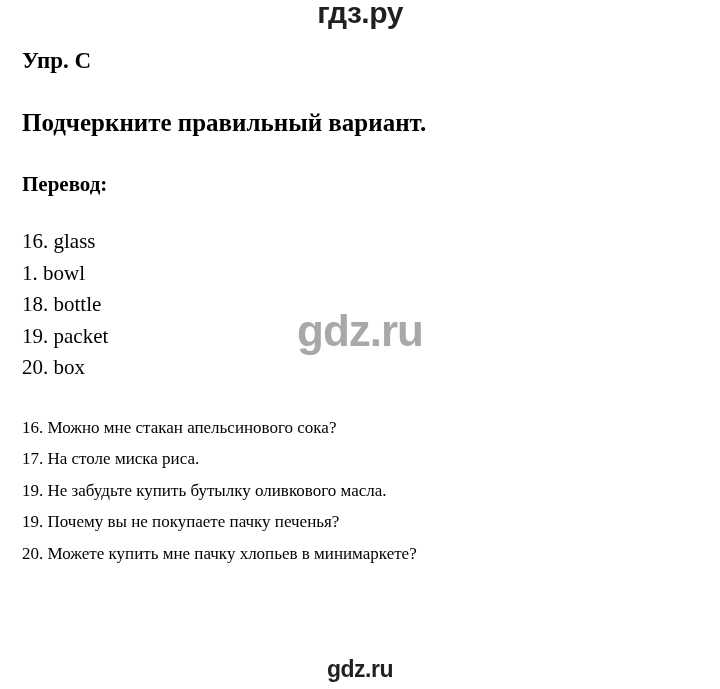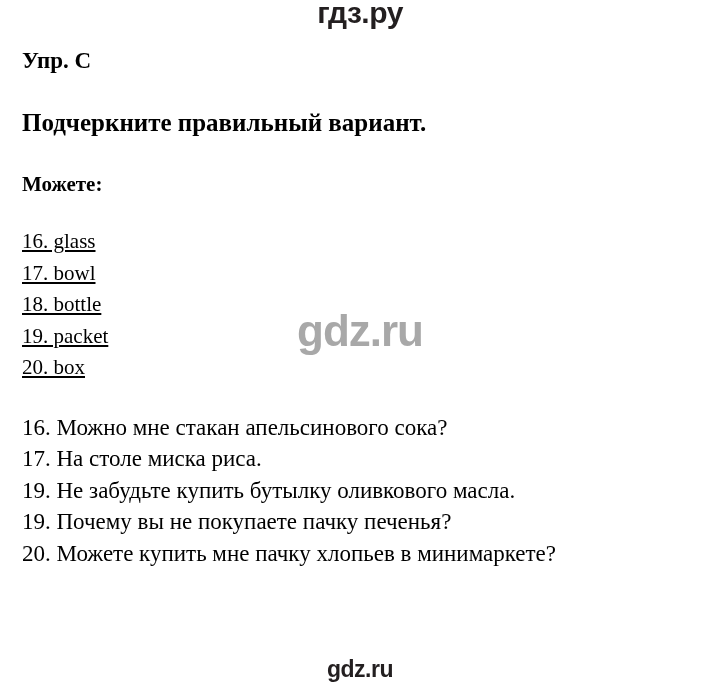--- a/index.html
+++ b/index.html
@@ -95,38 +95,37 @@
     font-weight: bold;
     font-size: 21px;
     margin-top: 33px;
     line-height: 28px;
   }
 
   .answers {
     margin-top: 28px;
     font-size: 21px;
     line-height: 31.5px;
-    text-decoration: underline;
   }
 
   .answers .row {
     white-space: pre;
   }
 
   .translation-head {
     font-family: "Liberation Serif", serif;
     font-weight: bold;
     font-size: 21px;
     margin-top: 31px;
     line-height: 28px;
   }
 
   .translations {
     margin-top: 28px;
-    font-size: 23px;
+    font-size: 17px;
     line-height: 31.5px;
   }
 
   .translations .row {
     white-space: pre;
   }
 </style>
 </head>
 <body>
 
@@ -135,25 +134,25 @@
   <div class="top-logo">гдз.ру</div>
 
   <div class="watermark">gdz.ru</div>
 
   <div class="content">
 
     <div class="ex-title">Упр. C</div>
 
     <div class="task">Подчеркните правильный вариант.</div>
 
-    <div class="section-head">Можете:</div>
+    <div class="section-head">Перевод:</div>
 
     <div class="answers">
       <div class="row">16. glass</div>
-      <div class="row">17. bowl</div>
+      <div class="row">1. bowl</div>
       <div class="row">18. bottle</div>
       <div class="row">19. packet</div>
       <div class="row">20. box</div>
     </div>
 
 
     <div class="translations">
       <div class="row">16. Можно мне стакан апельсинового сока?</div>
       <div class="row">17. На столе миска риса.</div>
       <div class="row">19. Не забудьте купить бутылку оливкового масла.</div>

